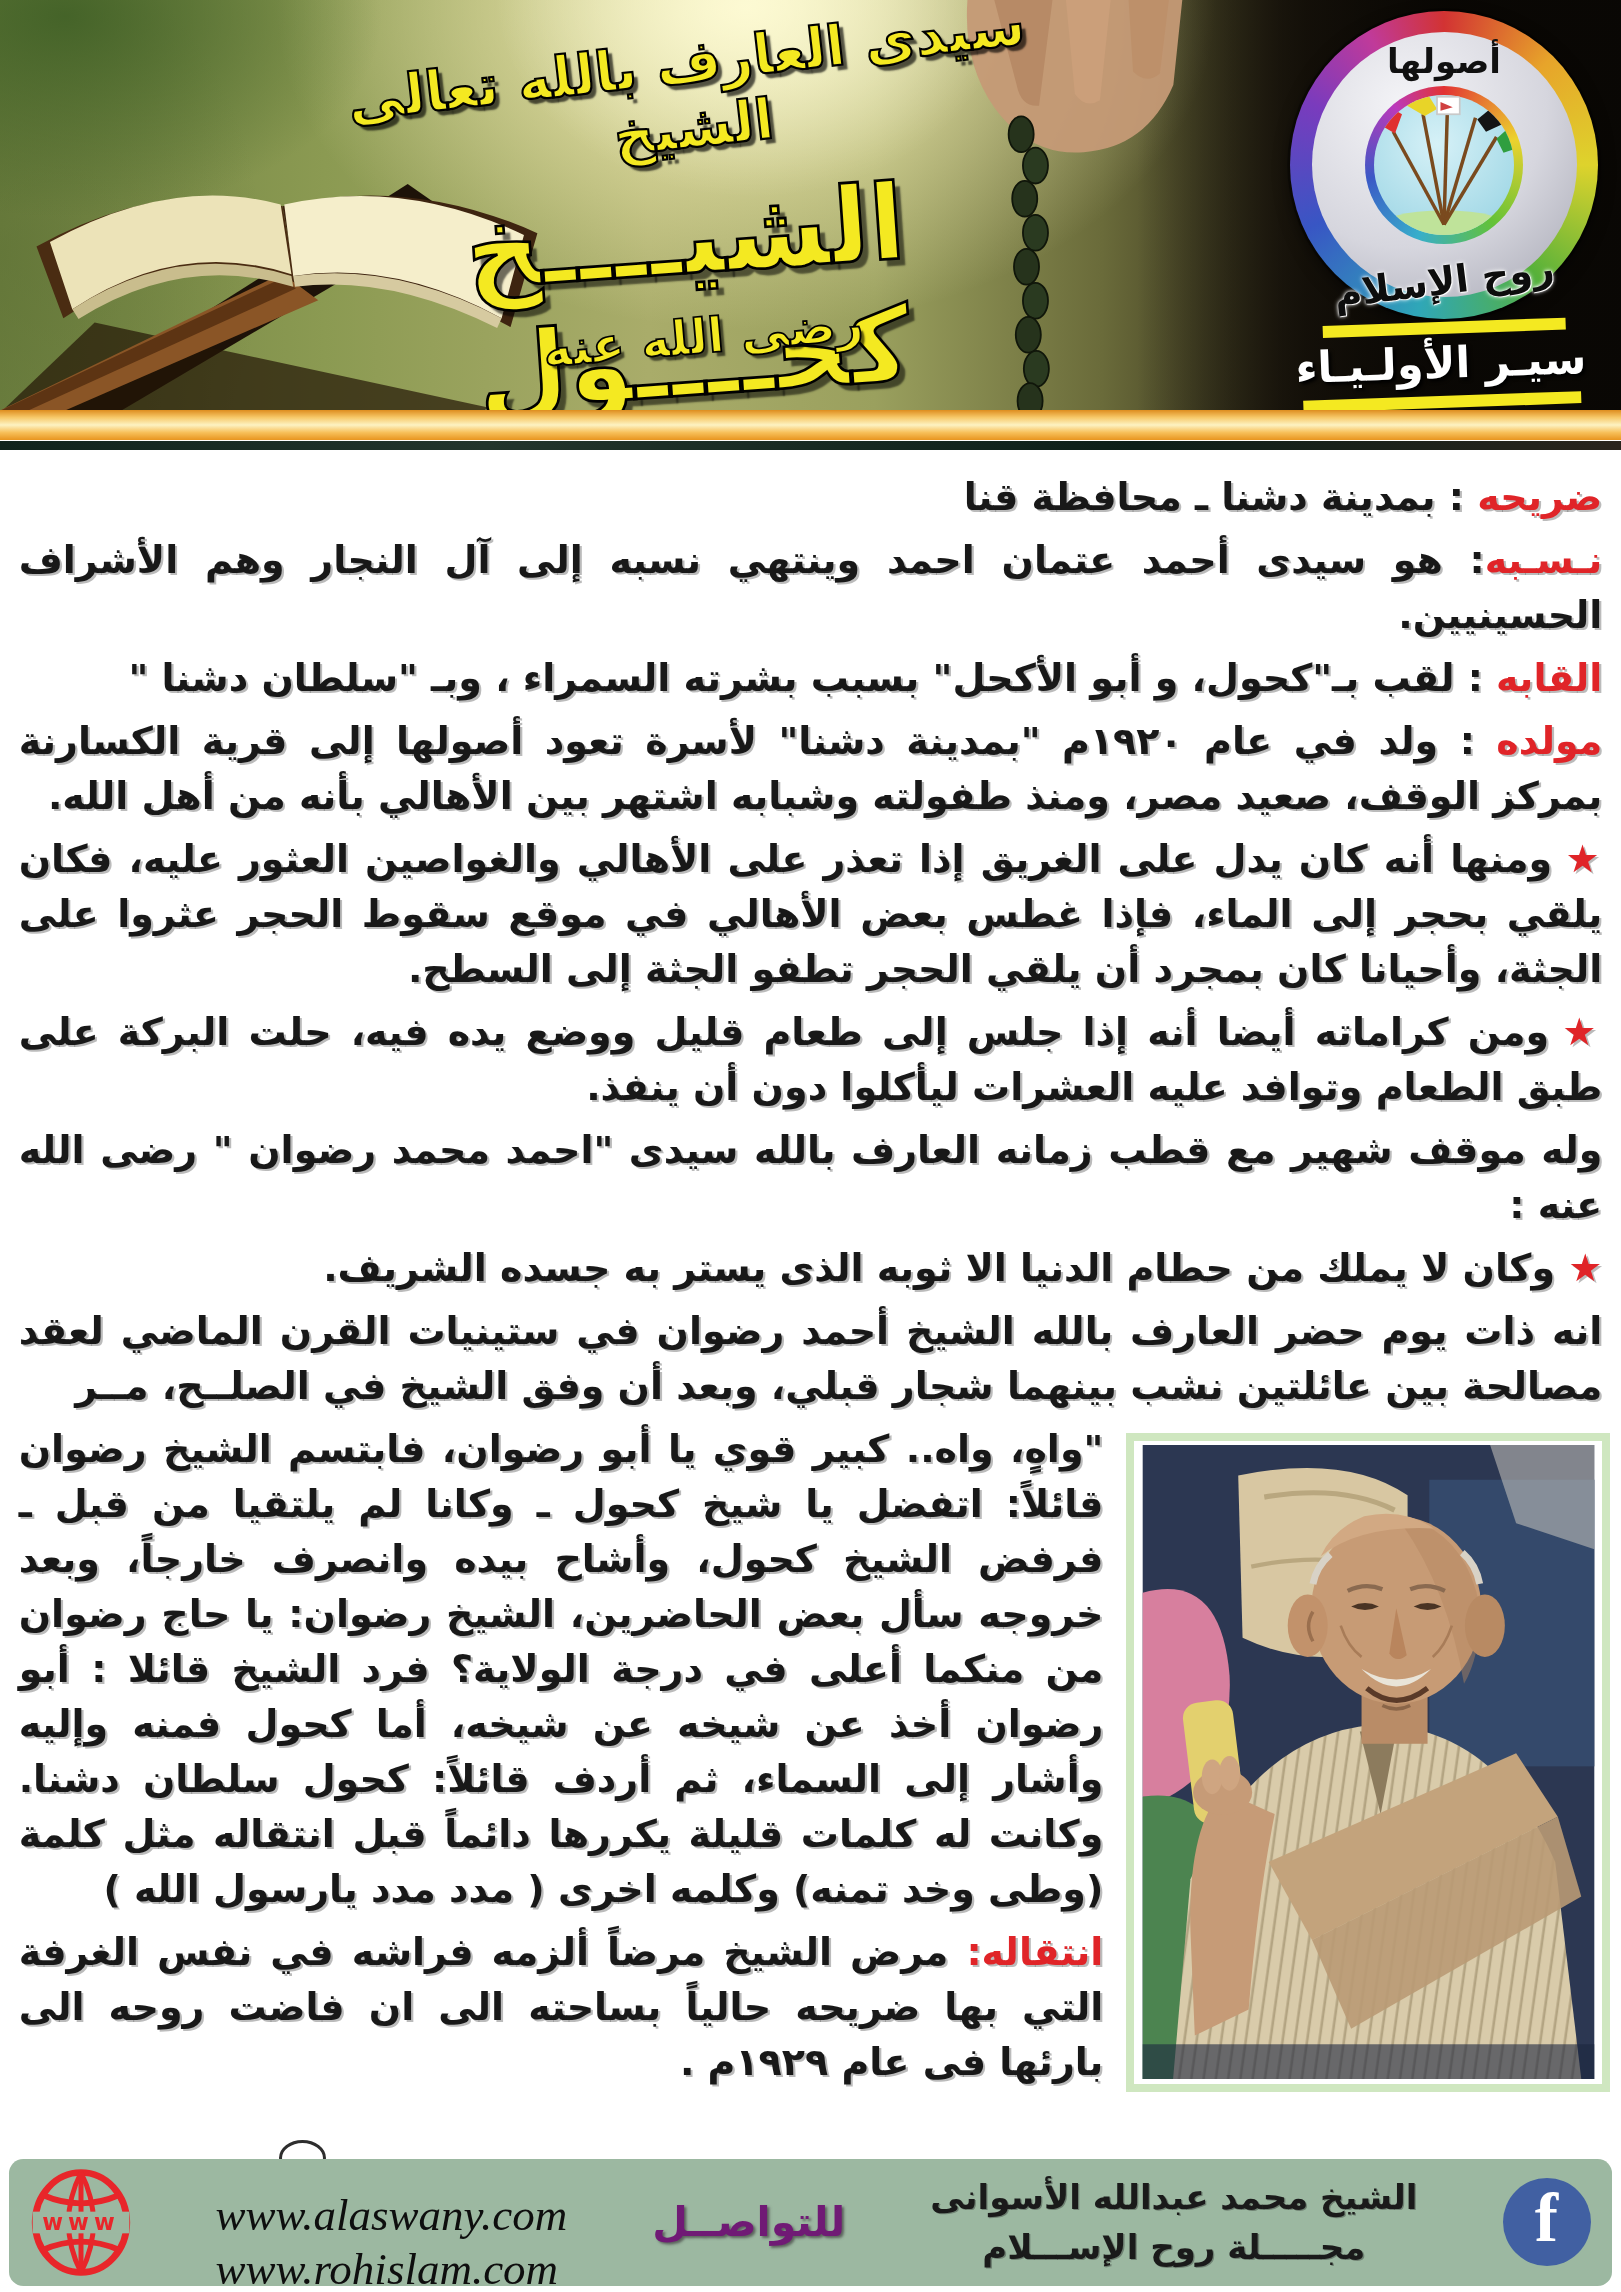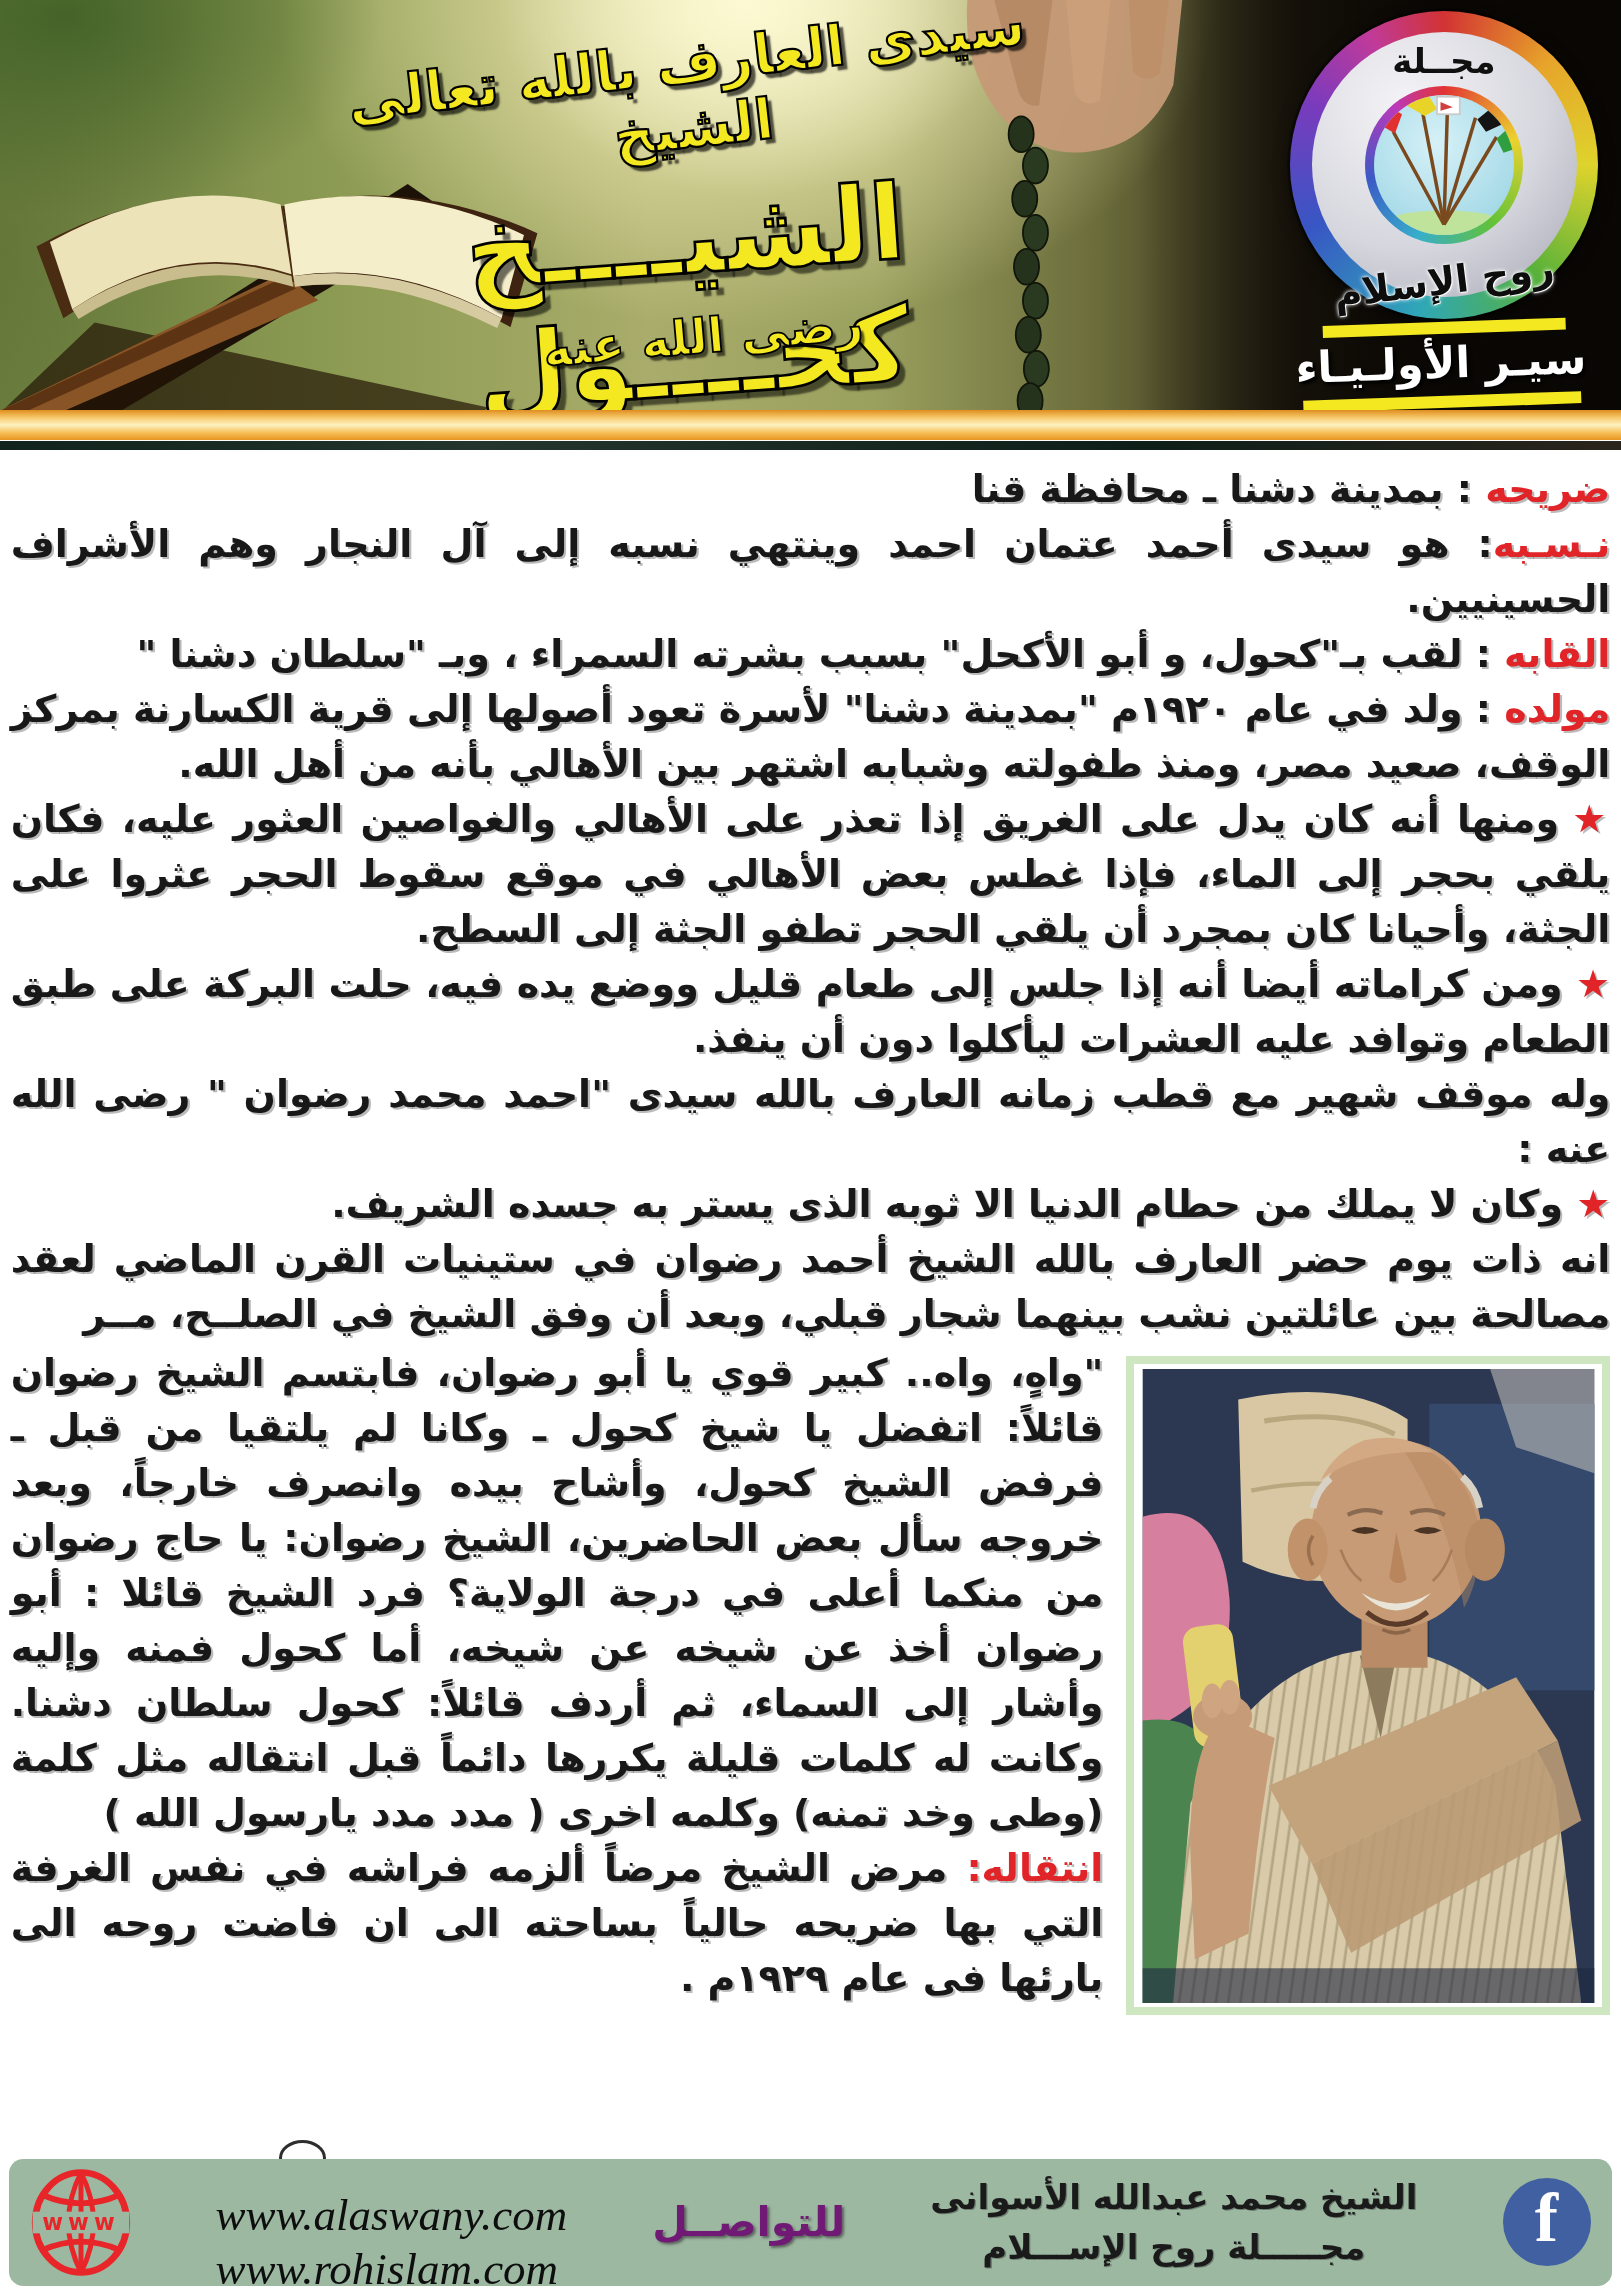--- a/index.html
+++ b/index.html
@@ -65,21 +65,21 @@
 
   .divider{position:absolute;top:410px;left:0;width:100%;height:30px;
     background:linear-gradient(180deg,#de8d1f 0%,#f7c96a 25%,#fdf2c2 50%,#f7c05a 75%,#e8951f 100%);}
   .divider-dark{position:absolute;top:441px;left:0;width:100%;height:9px;
     background:linear-gradient(90deg,#10231c 0%,#23352c 30%,#0d1f18 70%,#2a241c 100%);}
 
   
   .article{position:absolute;top:462px;right:10.7px;left:10.7px;
     font-size:38px;line-height:55px;font-weight:bold;color:#181818;
     text-align:justify;}
-  .article .para{margin:0;text-shadow:2.2px 2.2px 0 rgba(45,45,45,0.32);}
+  .article .para{margin:8px;text-shadow:2.2px 2.2px 0 rgba(45,45,45,0.32);}
   .article .kw{color:var(--red);}
   .article .star{color:var(--red);}
   .article .para.heading{color:var(--red);text-align:center;
     text-shadow:1.8px 1.8px 0 rgba(160,30,30,0.3);font-size:41px;line-height:64px;}
 
   .story{margin-top:3.6px;}
   .story::after{content:"";display:block;clear:both;}
   .photo{float:right;width:484px;height:659px;background:#ffffff;
     border:8px solid #cfe7c0;padding:4.5px;margin:10.7px 0 7.2px 23px;}
   .photo svg{width:100%;height:100%;display:block;}
@@ -161,21 +161,21 @@
             <line x1="80" y1="148" x2="140" y2="48"></line>
           </g>
           <path d="M24,44 L0,30 L8,8 L32,22 Z" fill="#e03030"></path>
           <path d="M58,24 L34,10 L62,0 L72,16 Z" fill="#e8d428"></path>
           <rect x="72" y="2" width="26" height="20" fill="#ffffff" stroke="#c9c9c9" stroke-width="2"></rect>
           <path d="M76,8 L90,14 L76,18 Z" fill="#d04040"></path>
           <path d="M118,28 L140,10 L154,30 L128,42 Z" fill="#141414"></path>
           <path d="M140,50 L160,32 L160,62 L148,66 Z" fill="#2f9e3f"></path>
         </svg>
       </div>
-      <div class="logo-top-label">مجــلة</div>
+      <div class="logo-top-label">أصولها</div>
       <div class="logo-bottom-label">روح الإسلام</div>
     </div>
 
     <div class="series">
       <div class="bar top"></div>
       <div class="label">سيـر الأولـيـاء</div>
       <div class="bar"></div>
     </div>
   </div>
 

